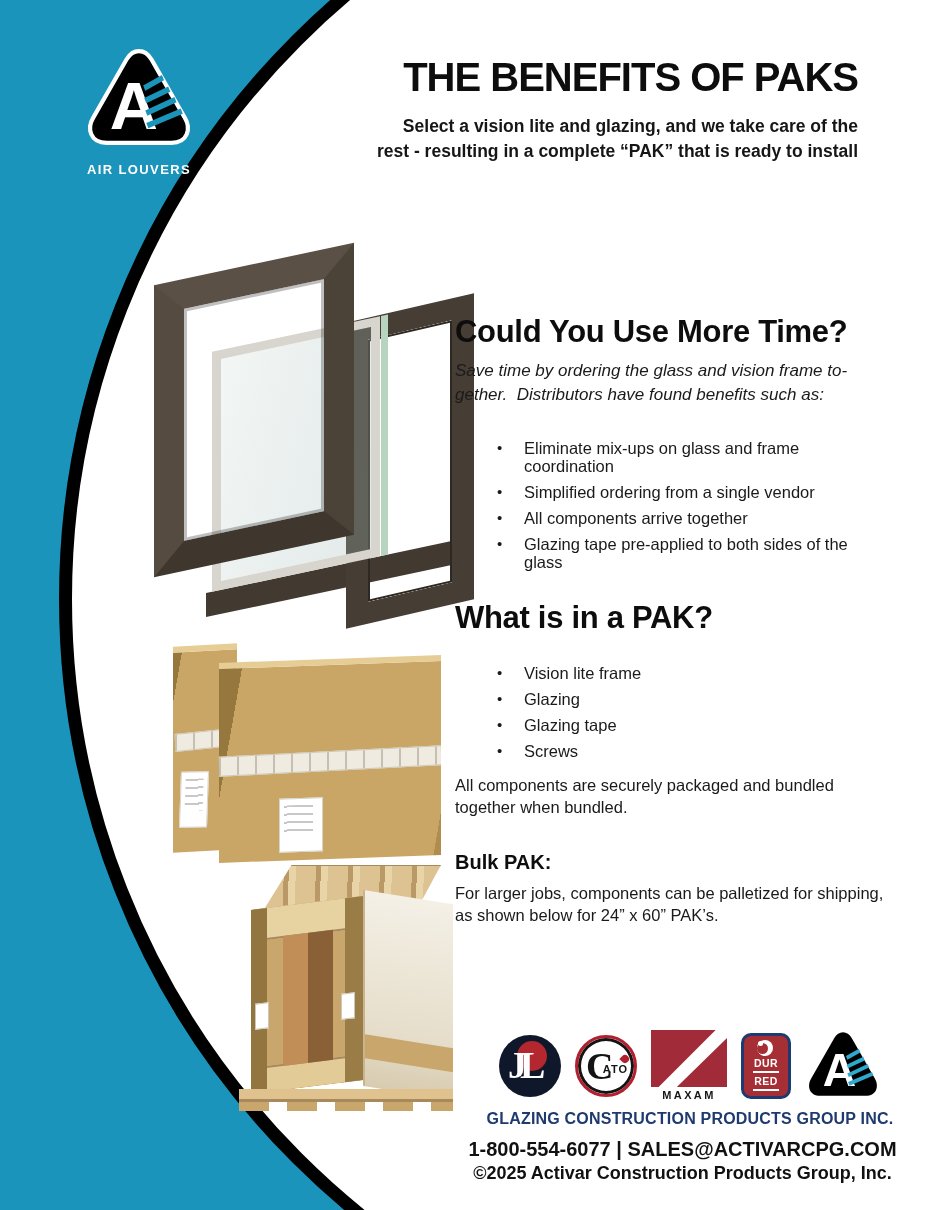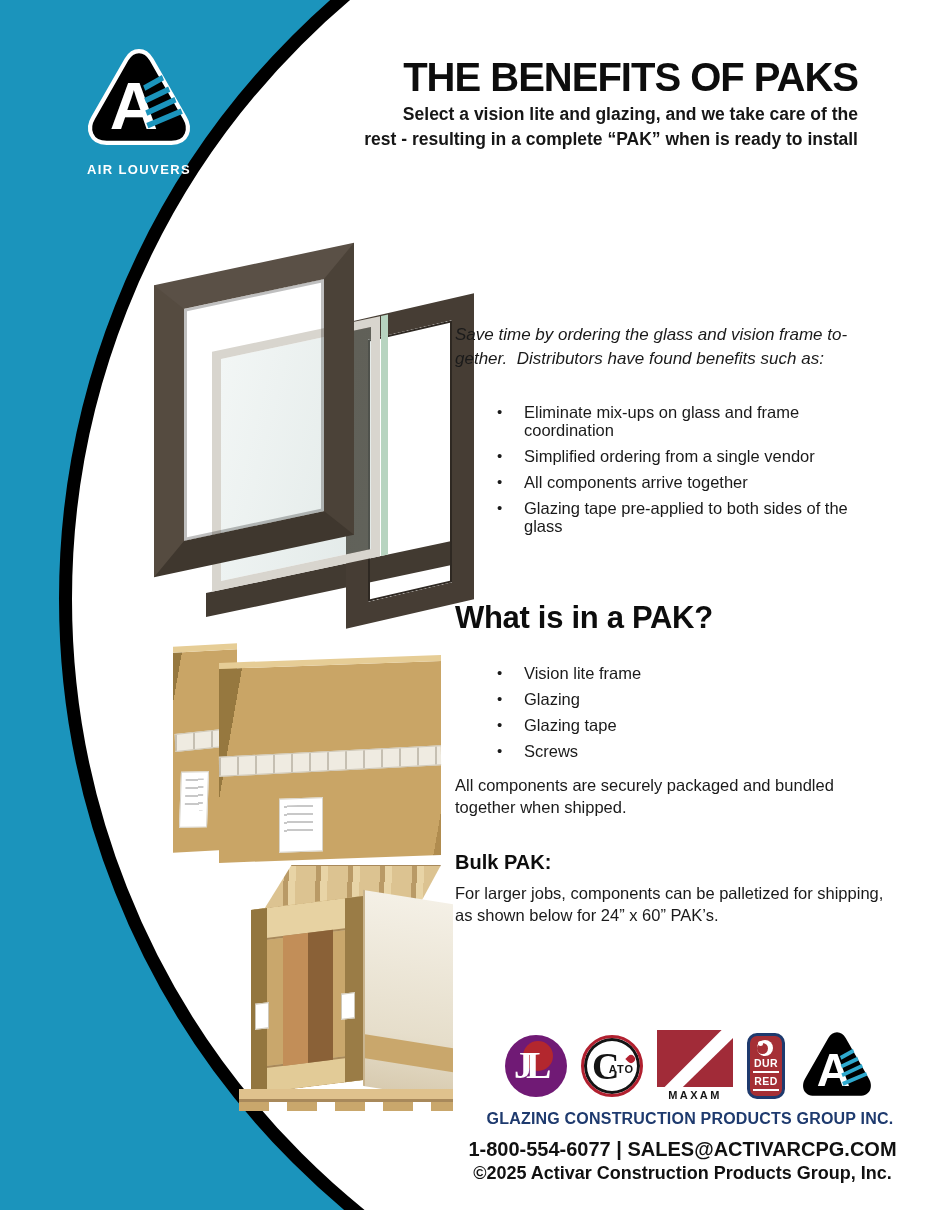--- a/index.html
+++ b/index.html
@@ -11,21 +11,21 @@
 
   
   .brand{position:absolute;left:83px;top:48px;width:112px;text-align:center;}
   .brand svg{display:block;margin:0 auto;}
   .brand .wordmark{margin-top:16px;font-size:13px;font-weight:700;letter-spacing:1.4px;color:#fff;}
 
   
   .header-block{position:absolute;left:318px;top:56px;width:540px;text-align:right;}
   .title{font-size:40px;font-weight:800;letter-spacing:-1px;color:#0d0d0d;line-height:1.05;}
   .subtitle{margin-top:12px;font-size:28px;font-weight:700;font-style:italic;line-height:33px;color:#111;}
-  .intro{margin-top:4px;font-size:17.5px;font-weight:600;line-height:25px;color:#161616;}
+  .intro{margin-top:16px;font-size:17.5px;font-weight:600;line-height:25px;color:#161616;}
   .line{white-space:pre;}
 
   
   .col{position:absolute;left:455px;width:440px;}
   .h2{font-size:31px;font-weight:800;color:#0d0d0d;letter-spacing:-0.3px;}
   .body-p{font-size:17px;line-height:24px;color:#1a1a1a;font-style:italic;}
   ul.blist{list-style:none;margin:12px;padding:0;}
   ul.blist li{position:relative;padding-left:57px;font-size:16.5px;line-height:18px;
               margin-bottom:8px;color:#1a1a1a;}
   ul.blist li::before{content:"•";position:absolute;left:30px;top:0;font-size:15px;color:#1a1a1a;}
@@ -86,39 +86,39 @@
   .crate .pallet{position:absolute;left:6px;top:236px;width:214px;height:13px;background:#DFC28D;
       box-shadow:inset 0 -3px 0 #A8895B;}
   .crate .feet{position:absolute;left:6px;top:249px;width:214px;height:9px;
       background:repeating-linear-gradient(90deg,#C9A76C 0 30px,transparent 30px 48px);}
   .crate .vlabel{position:absolute;width:12px;height:24px;background:#fff;border:1px solid #CFC8B8;}
 
   
   .footer{position:absolute;left:450px;top:1030px;width:480px;text-align:center;}
   .logo-row{display:flex;justify-content:center;align-items:flex-end;gap:14px;height:72px;}
   .logo-circle{position:relative;width:62px;height:62px;border-radius:50%;}
-  .jl{background:#701a75;align-self:center;}
+  .jl{background:#0f172a;align-self:center;}
   .jl .dot{position:absolute;left:18px;top:6px;width:30px;height:30px;border-radius:50%;background:#B3272E;}
   .jl .jl-letters{position:absolute;left:9px;top:8px;font-family:"Liberation Serif",serif;
       font-weight:700;font-size:38px;color:#fff;letter-spacing:-7px;}
   .cato{background:#fff;border:3px solid #B1202F;box-sizing:border-box;align-self:center;
       box-shadow:inset 0 0 0 3px #141414;}
   .cato .c{position:absolute;left:8px;top:6px;font-family:"Liberation Serif",serif;font-weight:700;
       font-size:38px;color:#141414;}
   .cato .ato{position:absolute;right:6px;top:25px;font-size:11px;font-weight:800;color:#141414;letter-spacing:1px;}
   .cato .drop{position:absolute;right:5px;top:17px;width:8px;height:8px;border-radius:50% 50% 50% 0;
       transform:rotate(45deg);background:#B1202F;}
   .maxam{position:relative;width:76px;height:72px;align-self:center;}
   .maxam .sq{position:relative;width:76px;height:57px;background:#fff;}
   .maxam .red-a{position:absolute;inset:0;background:#A12B38;
       clip-path:polygon(0 0,85% 0,10% 100%,0 100%);}
   .maxam .red-b{position:absolute;inset:0;background:#A12B38;
       clip-path:polygon(100% 14%,100% 100%,34% 100%);}
   .maxam .mx-text{margin-top:2px;font-size:11px;font-weight:700;letter-spacing:2.4px;color:#161616;}
-  .durred{position:relative;width:38px;height:66px;border-radius:10px;border:3px solid #1E3A6E;
+  .durred{position:relative;width:50px;height:66px;border-radius:10px;border:3px solid #1E3A6E;
       background:#A52F35;box-sizing:border-box;align-self:center;text-align:center;}
   .durred .bird{position:relative;width:18px;height:16px;margin:4px auto 1px;}
   .durred .bird .b1{position:absolute;left:0;top:0;width:16px;height:16px;border-radius:50%;background:#fff;}
   .durred .bird .b2{position:absolute;left:0px;top:3px;width:11px;height:11px;border-radius:50%;background:#A52F35;}
   .durred .bird .b3{position:absolute;left:1px;top:1px;width:5px;height:5px;border-radius:50%;background:#fff;}
   .durred .dtxt{font-size:10.5px;font-weight:800;color:#fff;letter-spacing:.5px;line-height:12px;}
   .durred .bar{width:26px;height:2px;background:#fff;margin:2px auto;}
   .a-logo{align-self:center;}
   .group-name{margin-top:8px;font-size:16px;font-weight:800;color:#1E3A6E;letter-spacing:.2px;white-space:nowrap;}
   .contact{position:absolute;left:420px;top:1138px;width:525px;text-align:center;}
@@ -142,34 +142,35 @@
         <path d="M59 72 L92 58 L94 63 L61 77 Z"></path>
       </g>
     </svg>
     <div class="wordmark">AIR LOUVERS</div>
   </div>
 
   <div class="header-block">
     <div class="title">THE BENEFITS OF PAKS</div>
     <div class="intro">
       <div class="line">Select a vision lite and glazing, and we take care of the</div>
-      <div class="line">rest - resulting in a complete “PAK” when is ready to install</div>
+      <div class="line">rest - resulting in a complete “PAK” that is ready to install</div>
     </div>
   </div>
 
   <div class="vision">
     <div class="sill"></div>
     <div class="fr back"></div>
     <div class="glass">
       <div class="edge"></div>
     </div>
     <div class="fr front"></div>
   </div>
 
   <div class="col" style="top:314px">
+    <div class="h2">Could You Use More Time?</div>
     <div class="body-p" style="margin-top:9px">
       <div class="line">Save time by ordering the glass and vision frame to-</div>
       <div class="line">gether.  Distributors have found benefits such as:</div>
     </div>
     <ul class="blist" style="margin-top:32px">
       <li>Eliminate mix-ups on glass and frame coordination</li>
       <li>Simplified ordering from a single vendor</li>
       <li>All components arrive together</li>
       <li>Glazing tape pre-applied to both sides of the glass</li>
     </ul>
@@ -178,21 +179,21 @@
   <div class="col" style="top:600px">
     <div class="h2">What is in a PAK?</div>
     <ul class="blist" style="margin-top:28px">
       <li>Vision lite frame</li>
       <li>Glazing</li>
       <li>Glazing tape</li>
       <li>Screws</li>
     </ul>
     <div class="small-p" style="margin-top:14px">
       <div class="line">All components are securely packaged and bundled</div>
-      <div class="line">together when shipped.</div>
+      <div class="line">together when bundled.</div>
     </div>
   </div>
 
   <div class="col" style="top:851px">
     <div class="h3">Bulk PAK:</div>
     <div class="small-p" style="margin-top:8px">
       <div class="line">For larger jobs, components can be palletized for shipping,</div>
       <div class="line">as shown below for 24” x 60” PAK’s.</div>
     </div>
   </div>

